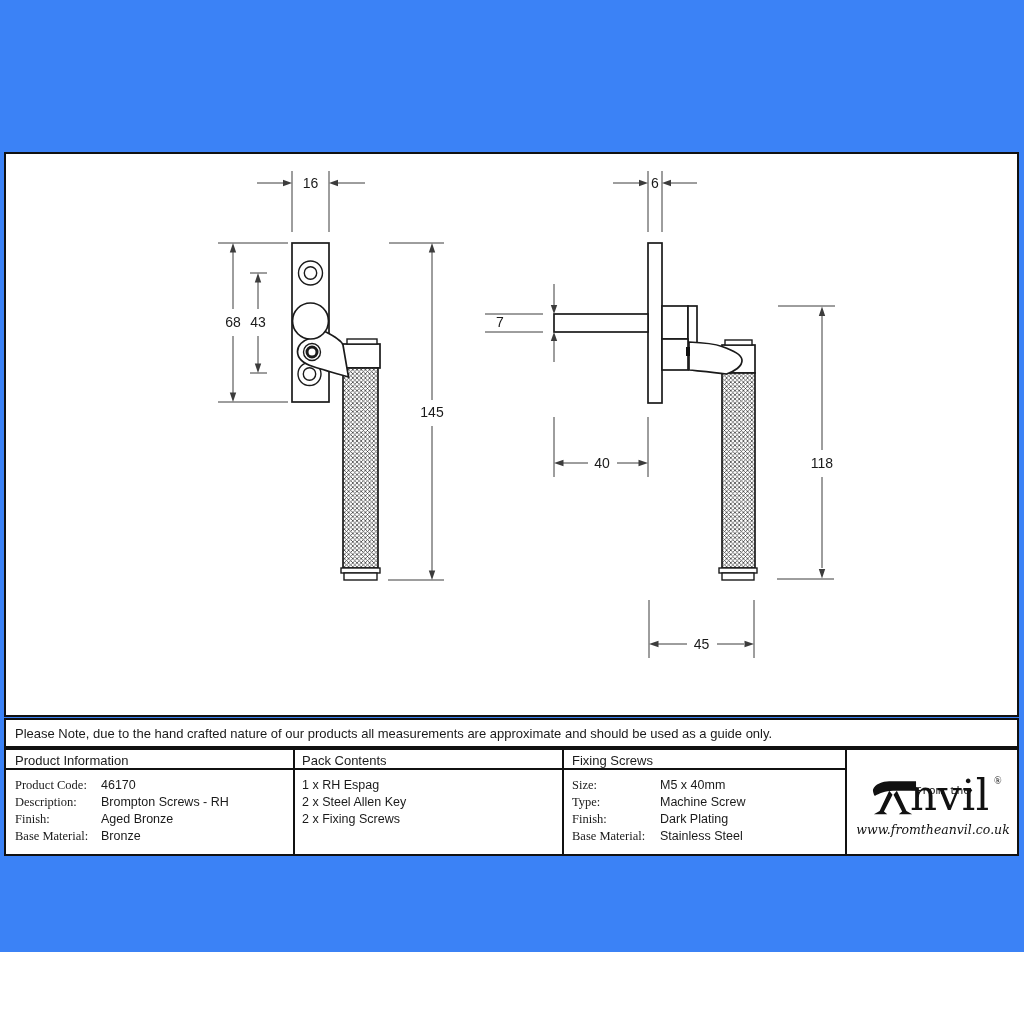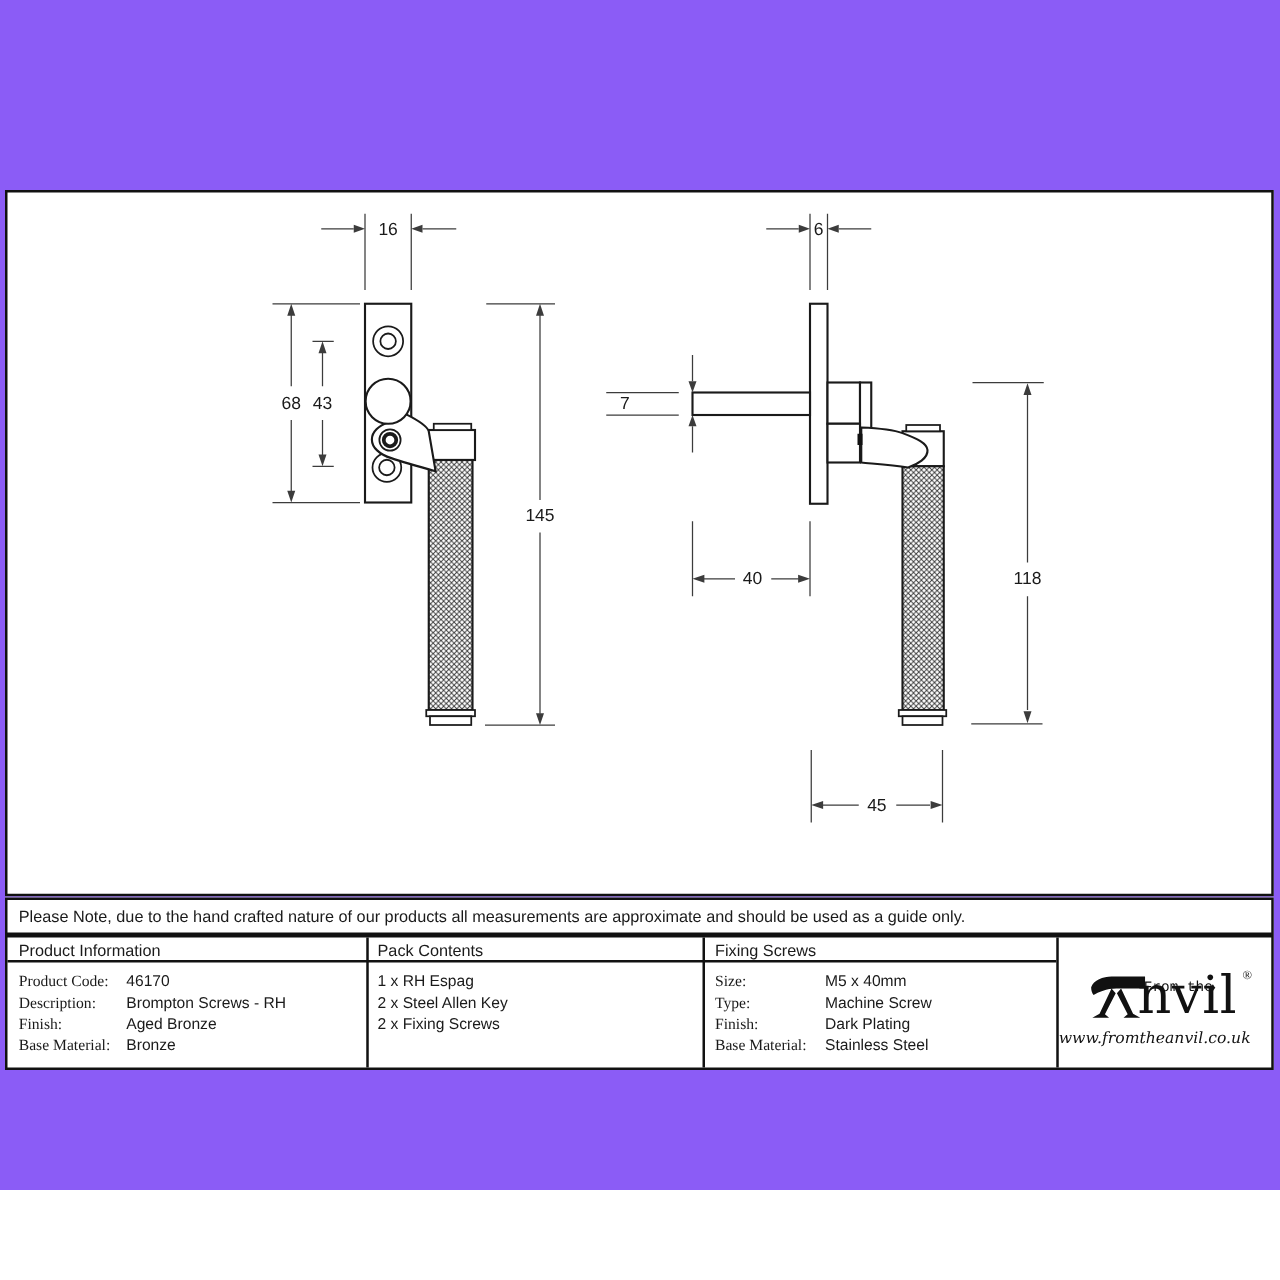--- a/index.html
+++ b/index.html
@@ -1,16 +1,16 @@
 <!DOCTYPE html>
 <html><head>
 <meta charset="utf-8">
 <style>
   html,body{margin:0;padding:0;background:#fff;}
-  .sheet{position:relative;width:1024px;height:952px;background:#8b5cf6;
+  .sheet{position:relative;width:1024px;height:952px;background:#3b82f6;
          font-family:"Liberation Sans",sans-serif;color:#1a1a1a;overflow:hidden;}
   .box{position:absolute;border:2px solid #111;background:#fff;box-sizing:border-box;}
   #drawingBox{left:4px;top:152px;width:1015px;height:565px;}
   #noteBar{left:4px;top:718px;width:1015px;height:30px;}
   #noteBar .note-text{position:absolute;left:9px;top:50%;transform:translateY(-50%);
       font-size:13px;white-space:nowrap;}
   #specTable{left:4px;top:748px;width:1015px;height:108px;}
   .vline{position:absolute;top:0;bottom:0;width:2px;background:#111;}
   .hline{position:absolute;height:2px;background:#111;}
   .cell-header{position:absolute;top:3px;font-size:13px;white-space:nowrap;}
@@ -23,21 +23,21 @@
   .dimline{stroke:#3c3c3c;stroke-width:1;fill:none;}
   .arr{fill:#3c3c3c;stroke:none;}
   
   #logoCell{position:absolute;left:841px;top:0;width:172px;height:104px;}
   .logo-fromthe{position:absolute;left:68px;top:34px;font-family:Liberation Mono, monospace;
       font-size:11.5px;color:#111;white-space:nowrap;}
   .logo-diamond{position:absolute;left:121px;top:35px;font-size:9px;color:#111;}
   .logo-name{position:absolute;left:63px;top:25px;font-family:"DejaVu Serif","Liberation Serif",serif;
       font-size:42px;line-height:1;color:#111;letter-spacing:0.5px;}
   .logo-reg{position:absolute;left:147px;top:25px;font-size:10px;font-family:"Liberation Serif",serif;color:#111;}
-  .logo-web{position:absolute;left:0;width:172px;top:72px;
+  .logo-web{position:absolute;left:0;width:172px;top:72px;text-align:center;
       font-family:"DejaVu Serif","Liberation Serif",serif;font-style:italic;font-size:12.5px;color:#111;}
 </style>
 </head>
 <body>
 
 <div class="sheet">
 
   <div class="box" id="drawingBox"></div>
 
   <svg width="1024" height="1024" viewBox="0 0 1024 1024" style="position:absolute;left:0;top:0;pointer-events:none;">

